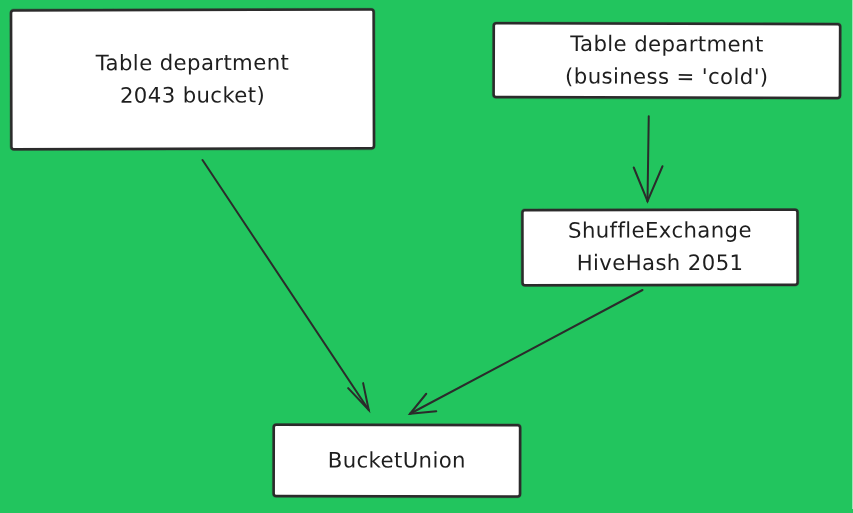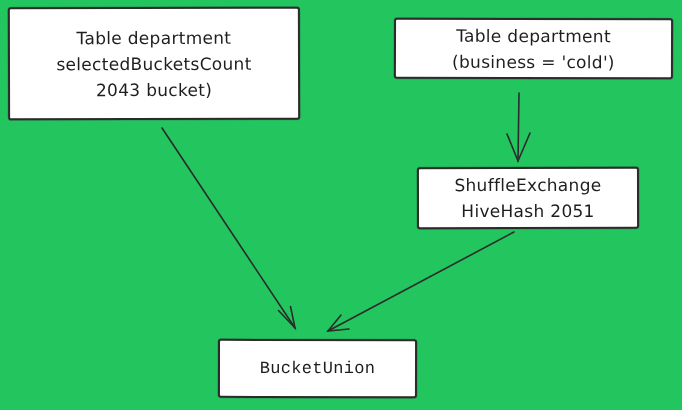--- a/index.html
+++ b/index.html
@@ -39,21 +39,21 @@
   .node .line {
     display: block;
     font-size: 17px;
     line-height: 26px;
     letter-spacing: 0.3px;
     white-space: nowrap;
   }
   .node-table-hot    { left: 8px;   top: 7px;   width: 292px; height: 113px; transform: rotate(-0.15deg); }
   .node-table-cold   { left: 394px; top: 18px;  width: 279px; height: 61px;  transform: rotate(0.15deg);  }
   .node-shuffle      { left: 417px; top: 167px; width: 222px; height: 62px;  transform: rotate(-0.1deg);  }
-  .node-bucket-union { left: 218px; top: 339px; width: 199px; height: 59px;  transform: rotate(0.1deg); font-family: Liberation Mono, monospace;   }
+  .node-bucket-union { left: 218px; top: 339px; width: 199px; height: 59px;  transform: rotate(0.1deg);   }
 </style>
 </head>
 <body>
 
 <div class="canvas">
 
   <svg class="edges" viewBox="0 0 682 410" xmlns="http://www.w3.org/2000/svg" fill="none" stroke="#2b2b2b" stroke-width="1.6" stroke-linecap="round">
 
     <g>
       <line x1="162" y1="128" x2="295" y2="328"></line>
@@ -66,21 +66,20 @@
     </g>
 
     <g>
       <line x1="514" y1="232" x2="328" y2="331"></line>
       <polyline points="341,315 328,331 349,329"></polyline>
     </g>
   </svg>
 
   <div class="node node-table-hot">
     <span class="line">Table department</span>
-    <span class="line">selectedBucketsCount</span>
     <span class="line">2043 bucket)</span>
   </div>
 
   <div class="node node-table-cold">
     <span class="line">Table department</span>
     <span class="line">(business = 'cold')</span>
   </div>
 
   <div class="node node-shuffle">
     <span class="line">ShuffleExchange</span>

